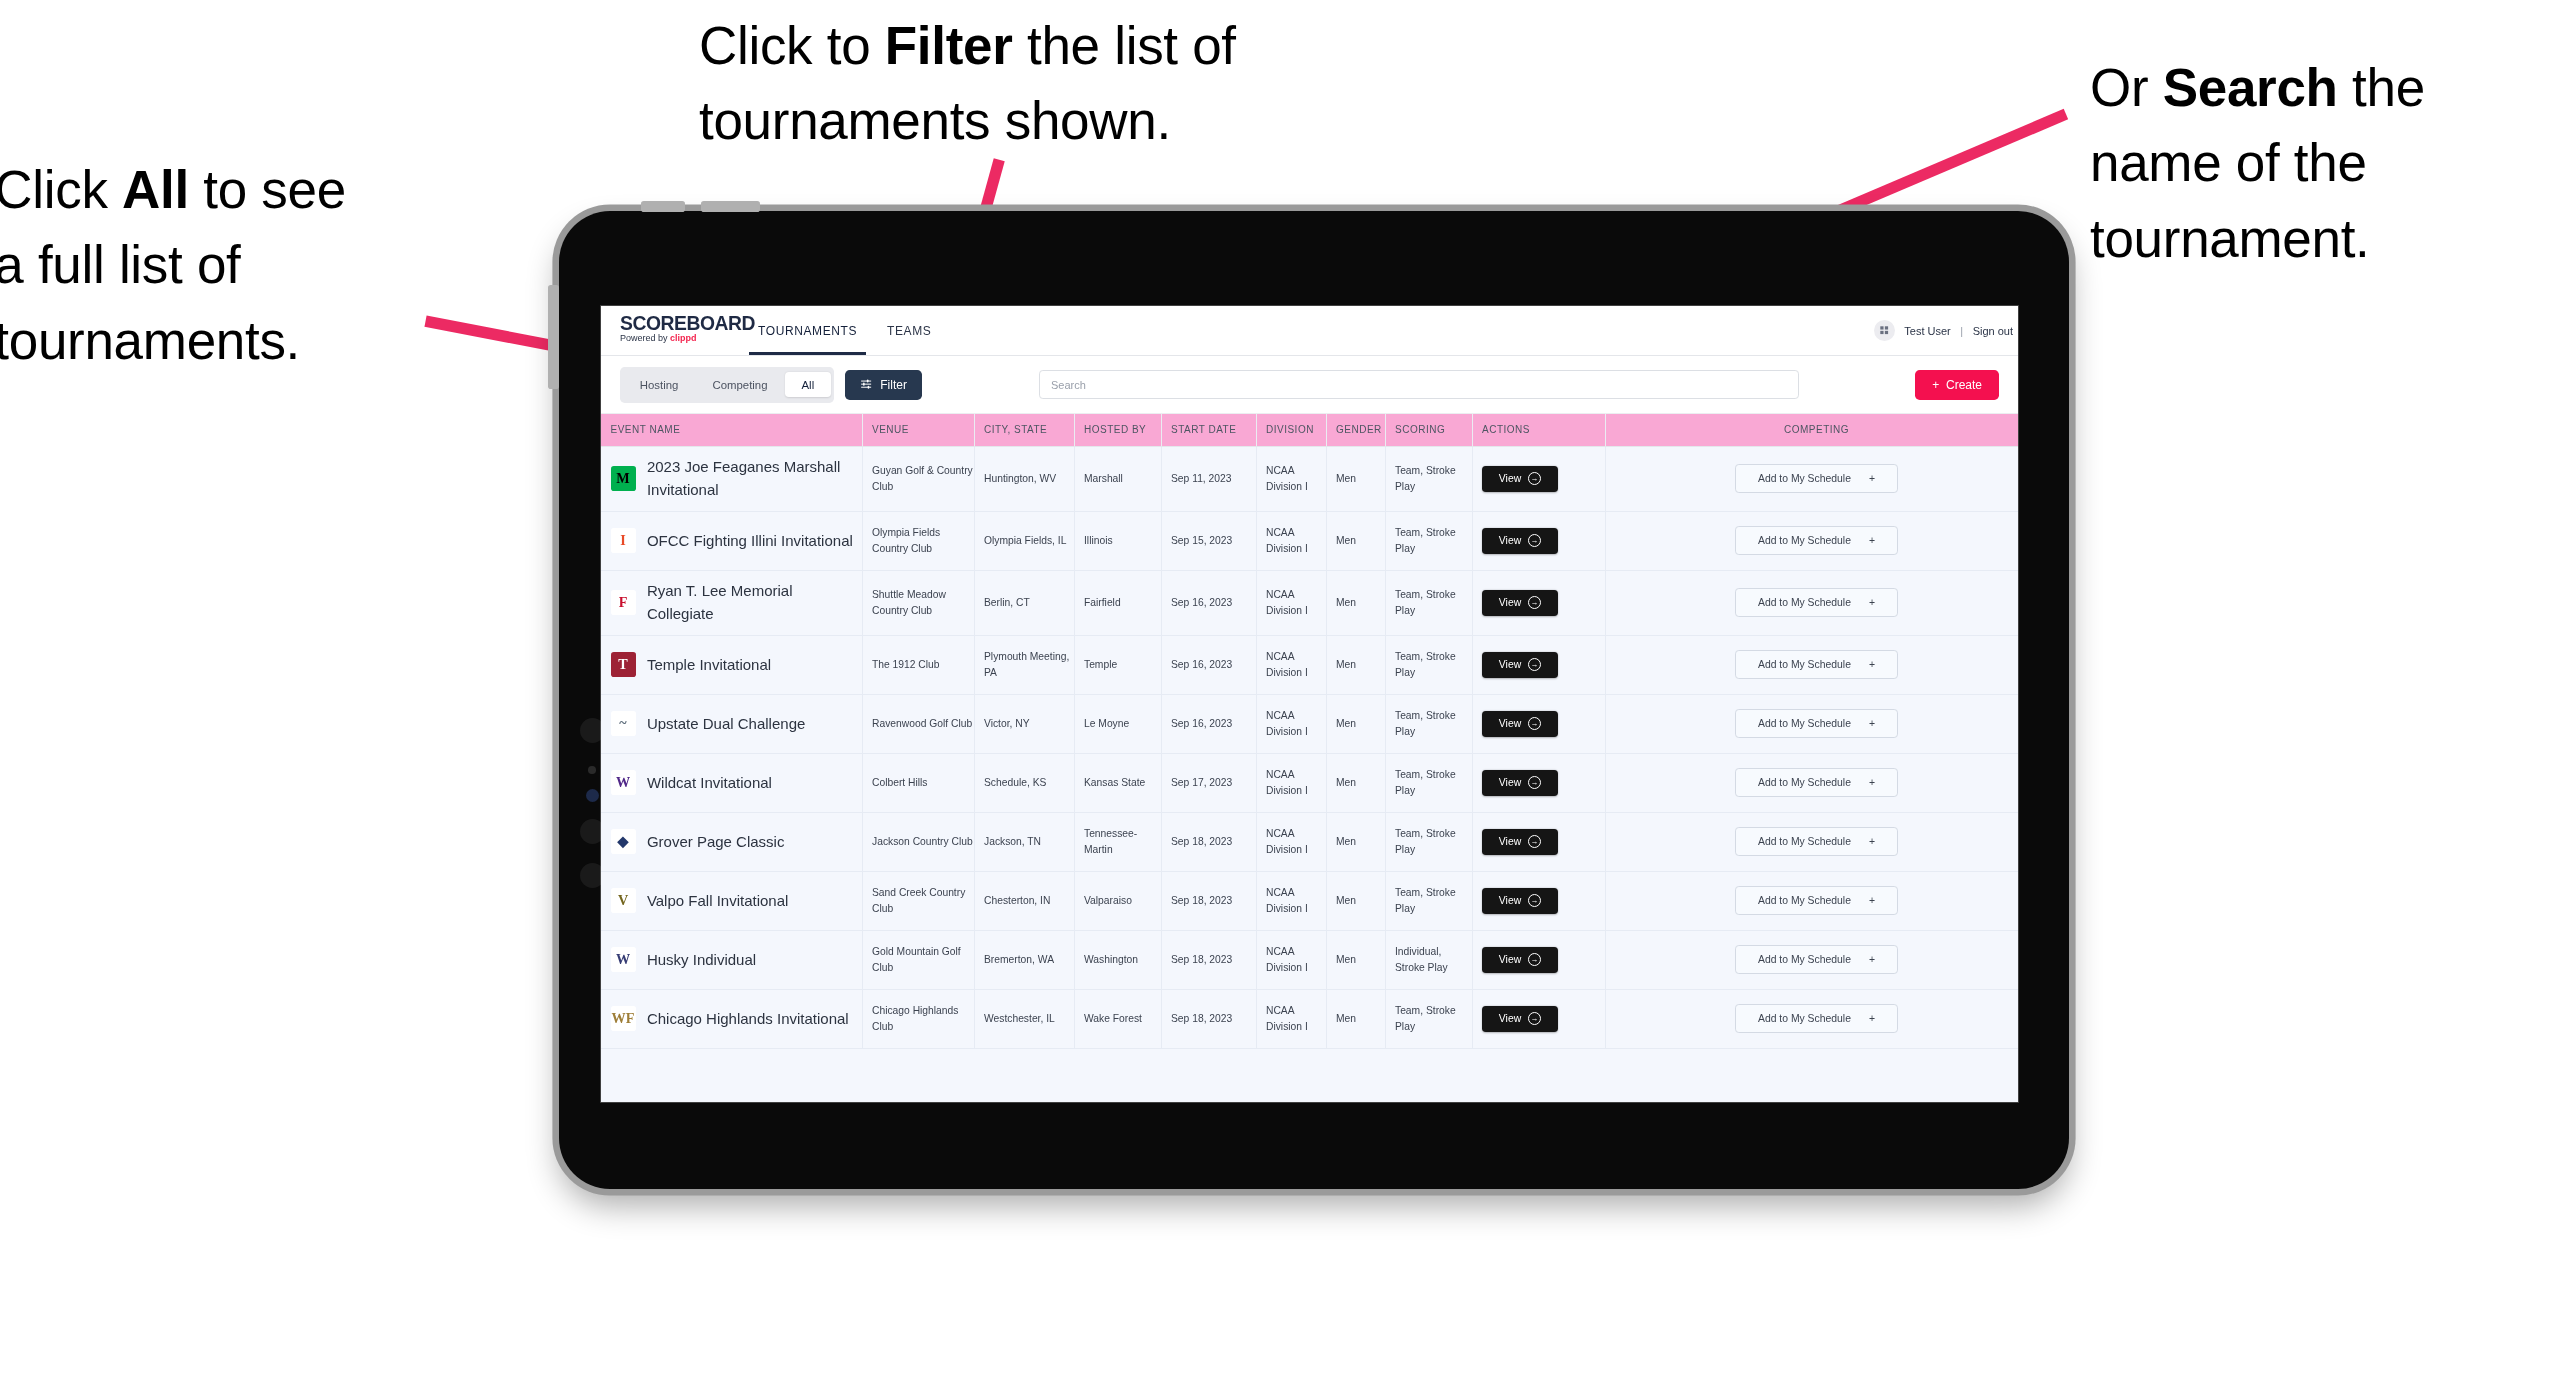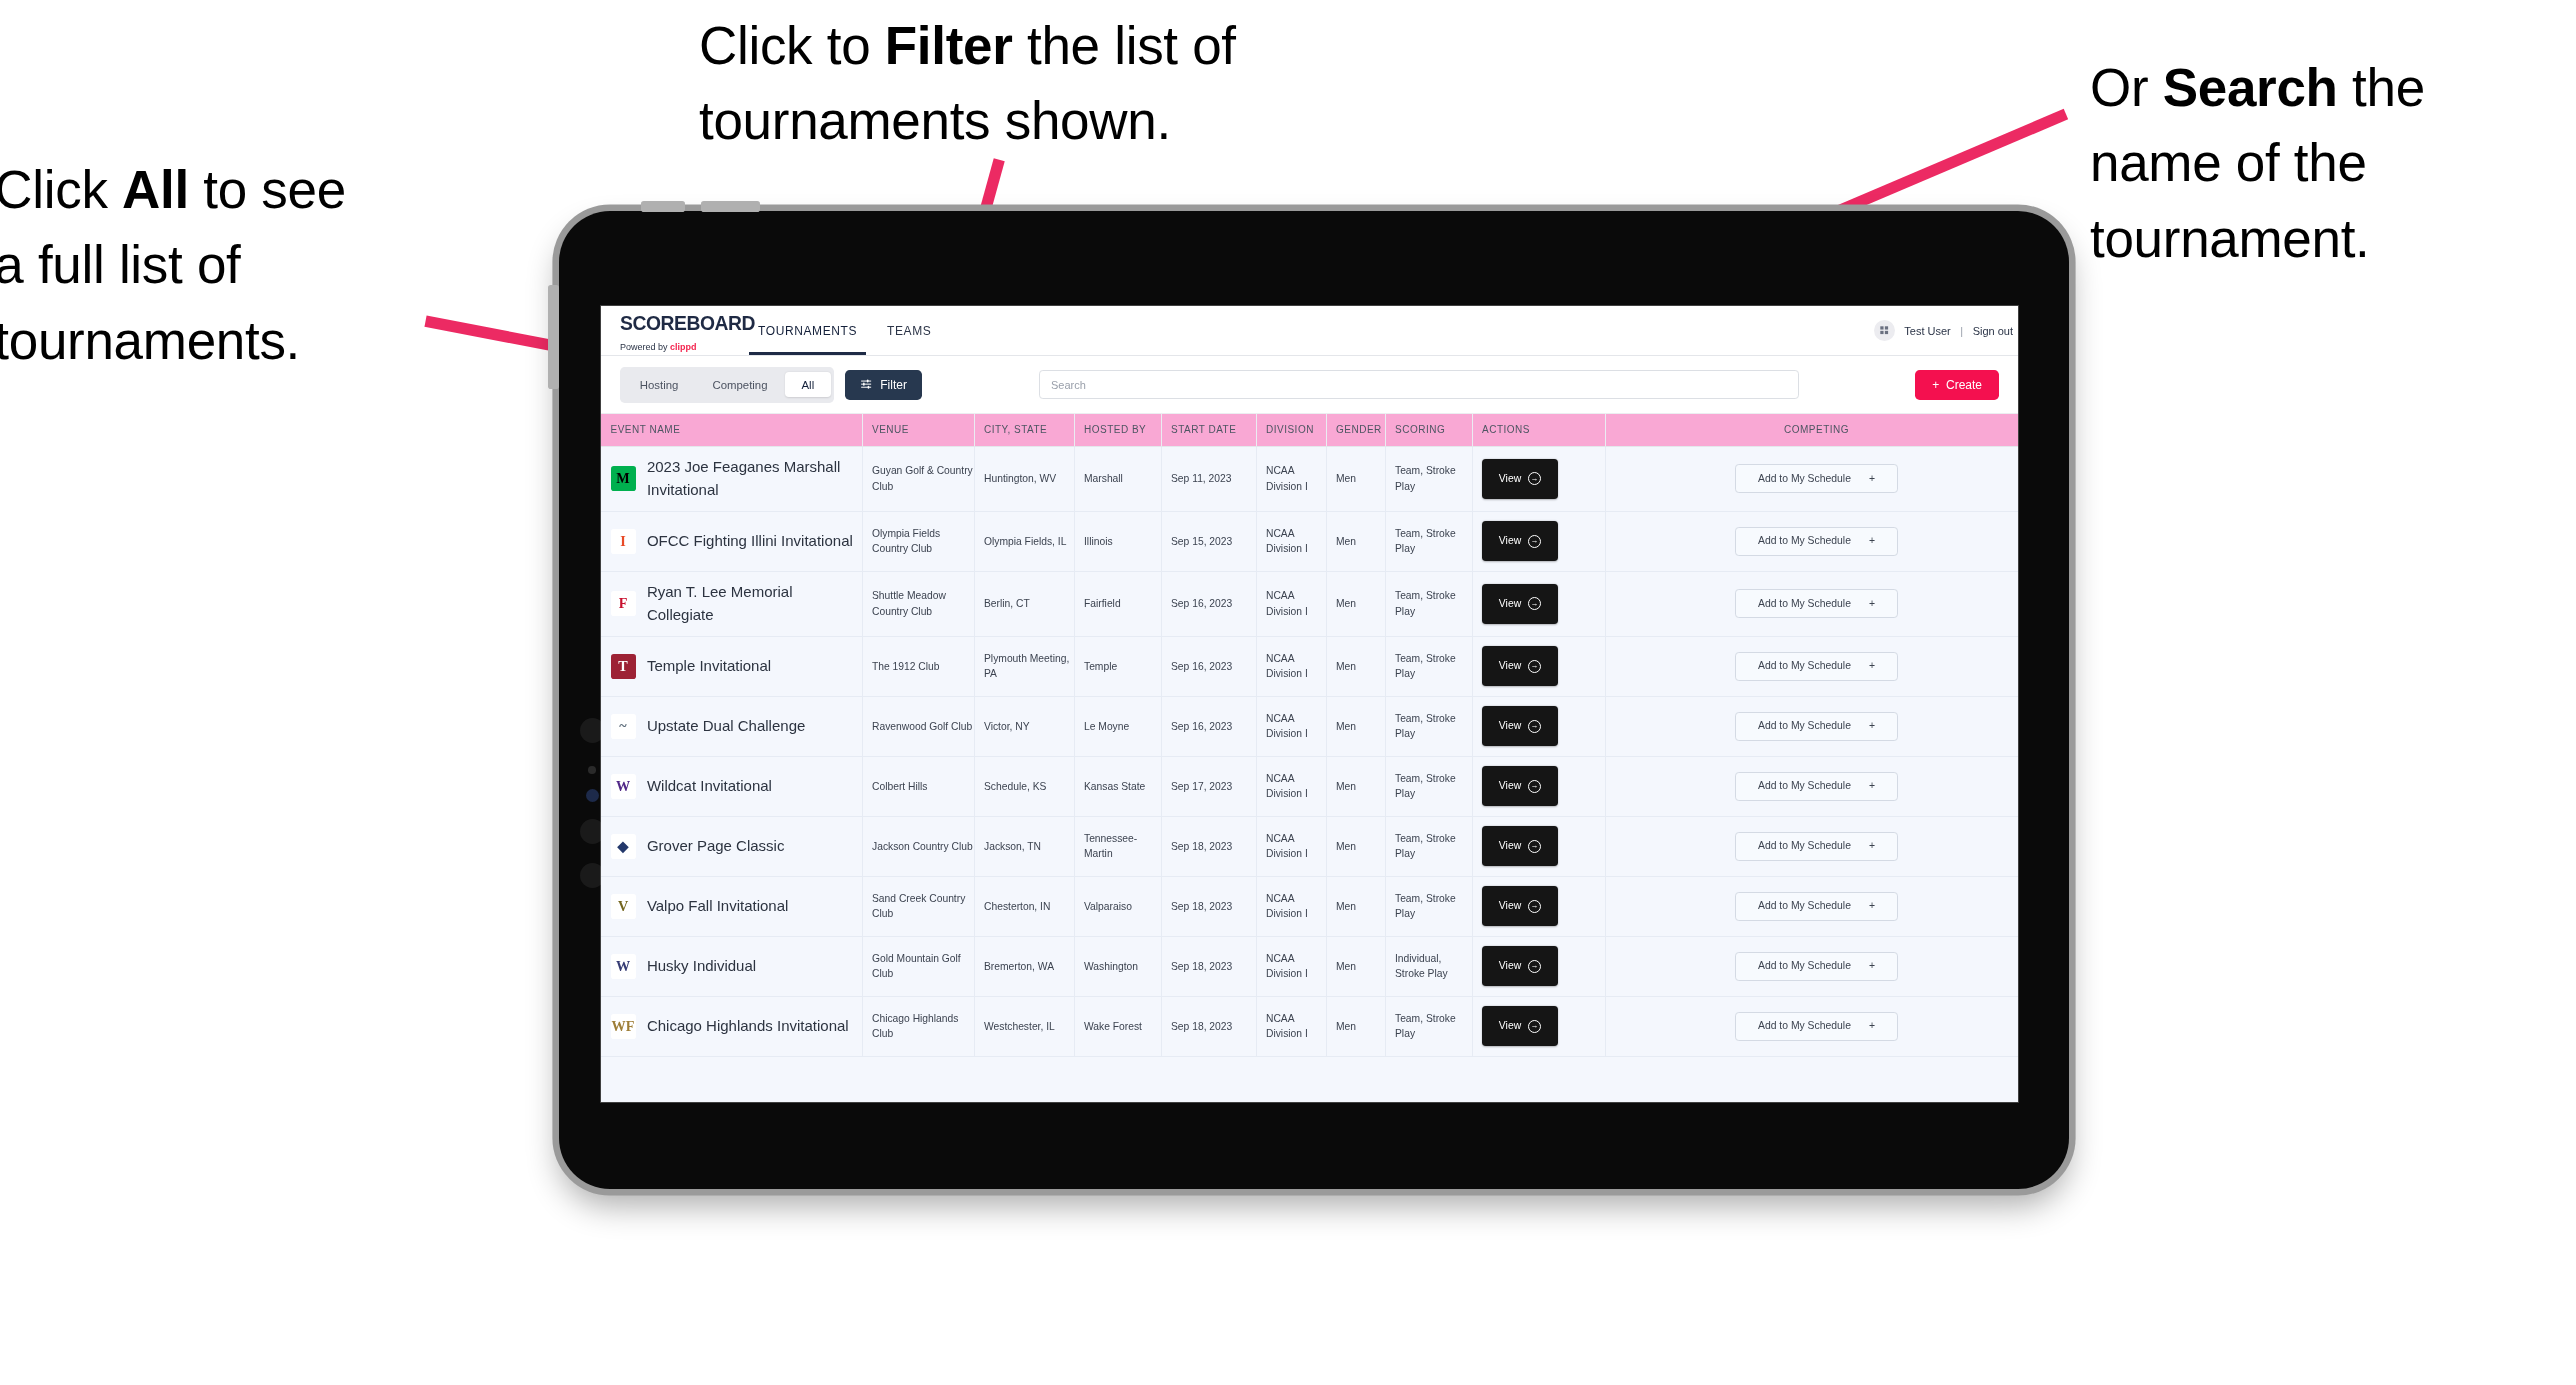--- a/index.html
+++ b/index.html
@@ -71,21 +71,21 @@
     border-bottom:0.9px solid #e4e6ea;
     position:relative;
   }
   #brand{padding:5.7px 0 0 19px;width:123px;flex:none;}
   #brand-title{
     font-family:"Liberation Sans", sans-serif;
     font-weight:700;font-size:21px;line-height:21px;
     color:#1f2a44;letter-spacing:-0.5px;
     transform:scaleX(.92);transform-origin:left center;
   }
-  #brand-sub{font-size:9px;color:#2b3447;margin-top:9px;}
+  #brand-sub{font-size:9px;color:#2b3447;margin-top:0;}
   #brand-sub .clippd{color:#f4254f;font-weight:700;}
 
   .navtab{
     display:flex;align-items:center;justify-content:center;
     padding:0 15px;font-size:12px;letter-spacing:0.6px;
     color:#2b3447;cursor:pointer;position:relative;
     font-weight:400;
   }
   .navtab.active{color:#14203a;font-weight:500;}
   .navtab.active::after{
@@ -167,21 +167,21 @@
   .logo{
     width:25px;height:25px;flex:none;border-radius:2.8px;
     display:flex;align-items:center;justify-content:center;
     font-weight:700;font-size:14.2px;color:#fff;overflow:hidden;
     font-family:"Liberation Serif", serif;
   }
 
   .view-btn{
     display:inline-flex;align-items:center;justify-content:center;gap:6.6px;
     background:#151515;color:#ffffff;border-radius:3.8px;
-    width:76px;height:40px;font-size:10.4px;cursor:pointer;
+    width:76px;height:26px;font-size:10.4px;cursor:pointer;
     box-shadow:0 0.9px 1.9px rgba(0,0,0,.28);
     font-family:"Liberation Sans", sans-serif;
   }
   .circ{
     width:11.4px;height:11.4px;border:1.2px solid #fff;border-radius:50%;
     display:inline-flex;align-items:center;justify-content:center;font-size:7.6px;line-height:1;
   }
   .sched-btn{
     display:inline-flex;align-items:center;justify-content:center;gap:18px;
     background:#f7fafe;border:0.9px solid #d4dae4;border-radius:3.8px;

